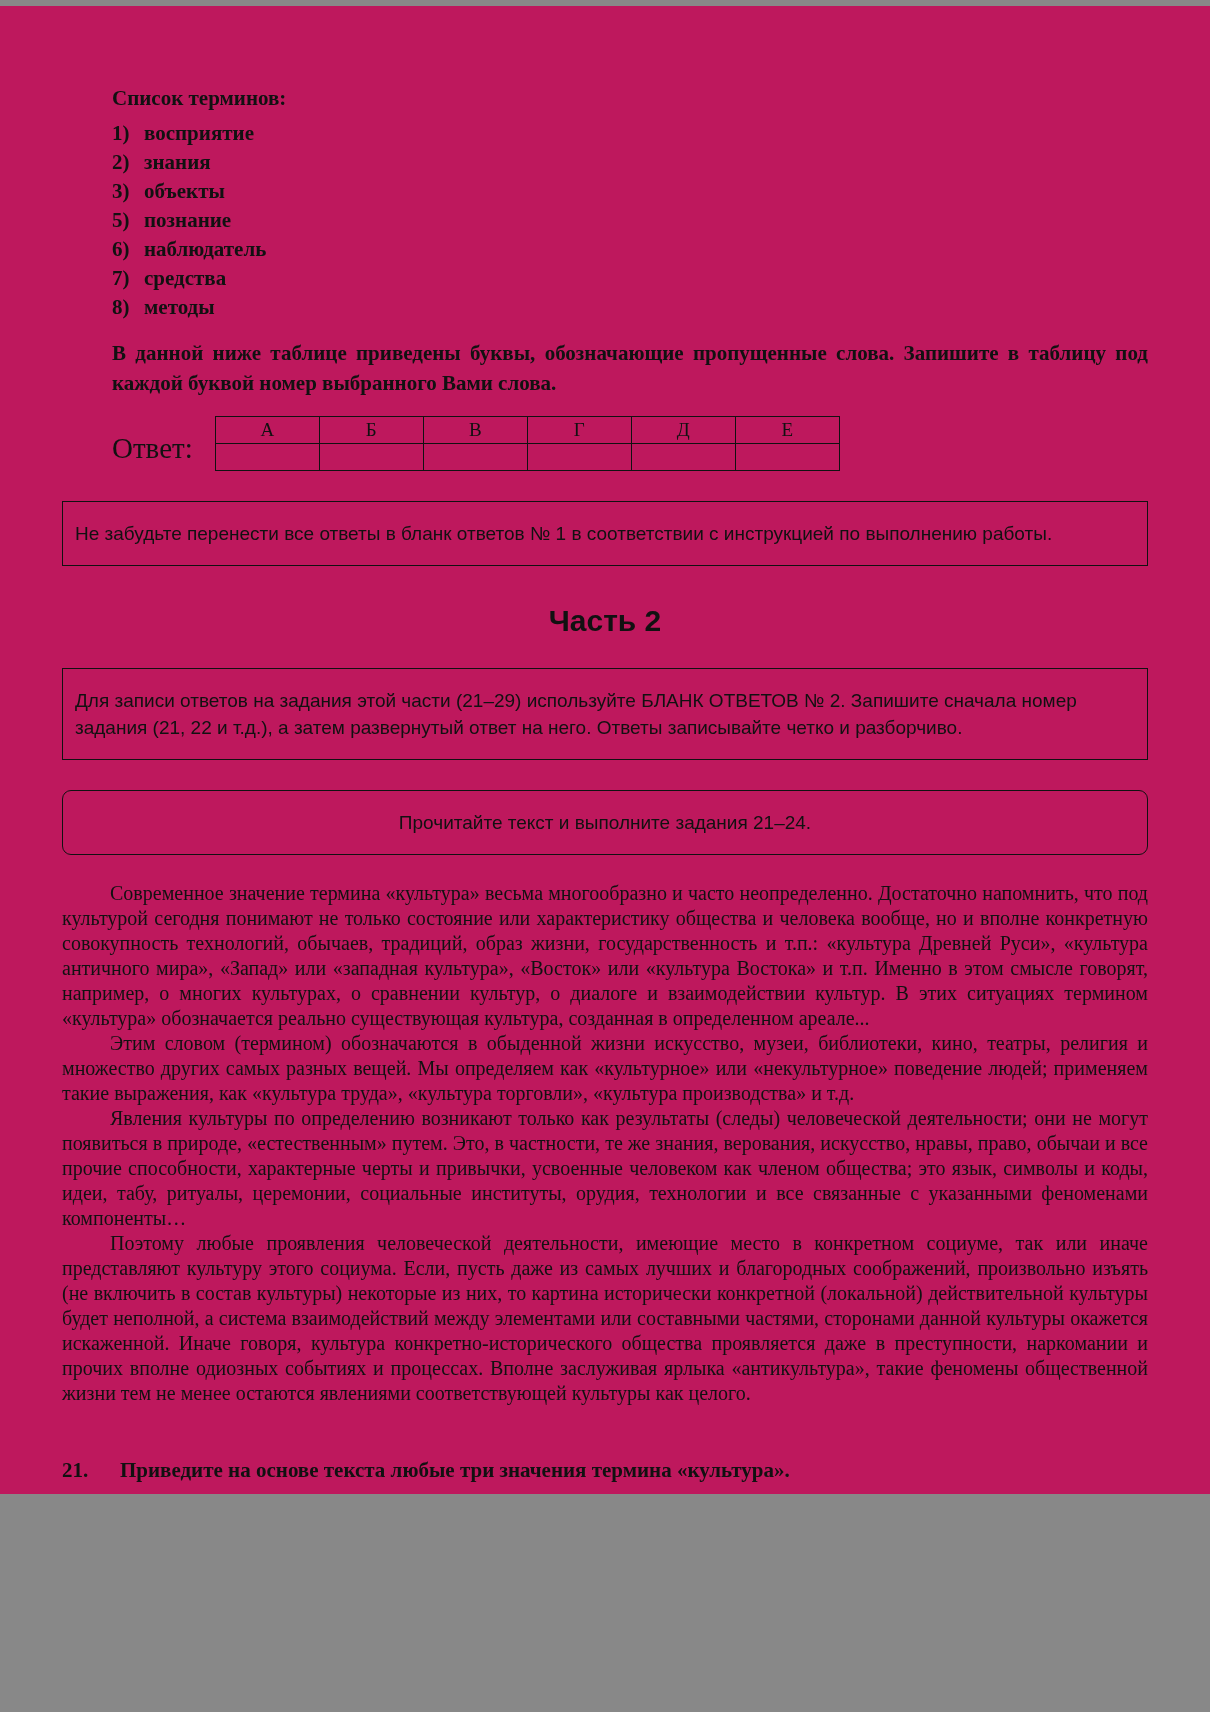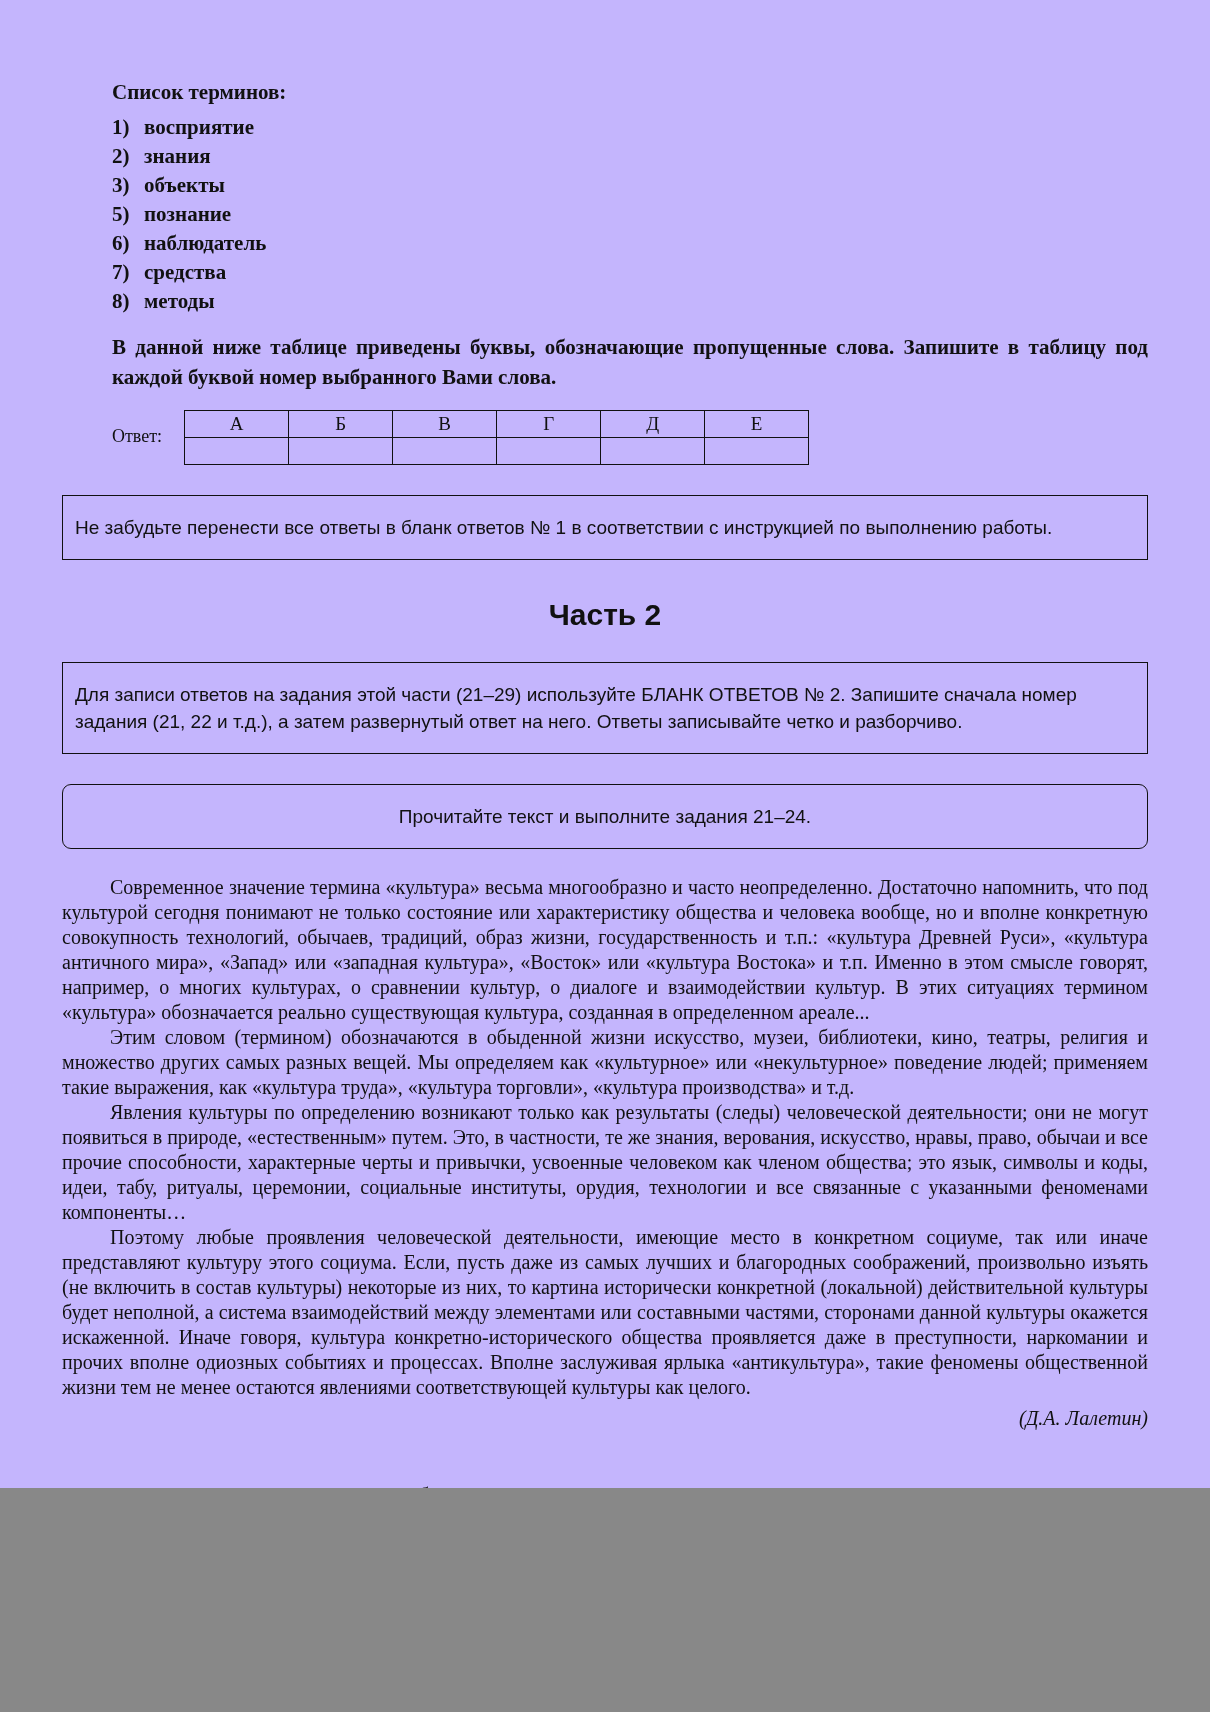--- a/index.html
+++ b/index.html
@@ -1,22 +1,22 @@
 <!DOCTYPE html>
 <html lang="ru"><head>
 <meta charset="utf-8">
 <style>
   * { margin: 0; padding: 0; box-sizing: border-box; }
   html, body { background: #888; }
   .sheet {
     position: relative;
     width: 1210px;
     height: 1488px;
-    margin: 0 auto;
-    background: #c4b5fd;
+    margin: 6px auto;
+    background: #be185d;
     color: #111;
     font-family: "Liberation Serif", serif;
     overflow: hidden;
   }
   .content {
     padding: 80px 62px 0 62px;
   }
 
   
   .terms { padding-left: 50px; }
@@ -44,21 +44,21 @@
   }
 
   
   .answer-row {
     display: flex;
     align-items: flex-start;
     margin-top: 18px;
     padding-left: 50px;
   }
   .answer-label {
-    font-size: 18px;
+    font-size: 29px;
     padding-top: 16px;
     margin-right: 22px;
     white-space: nowrap;
   }
   table.answer-table {
     border-collapse: collapse;
   }
   table.answer-table td {
     width: 104px;
     height: 27px;
@@ -170,21 +170,20 @@
 
     <div class="note-box">Для записи ответов на задания этой части (21–29) используйте БЛАНК ОТВЕТОВ № 2. Запишите сначала номер задания (21, 22 и т.д.), а затем развернутый ответ на него. Ответы записывайте четко и разборчиво.</div>
 
     <div class="note-box centered">Прочитайте текст и выполните задания 21–24.</div>
 
     <div class="body-text">
       <p>Современное значение термина «культура» весьма многообразно и часто неопределенно. Достаточно напомнить, что под культурой сегодня понимают не только состояние или характеристику общества и человека вообще, но и вполне конкретную совокупность технологий, обычаев, традиций, образ жизни, государственность и т.п.: «культура Древней Руси», «культура античного мира», «Запад» или «западная культура», «Восток» или «культура Востока» и т.п. Именно в этом смысле говорят, например, о многих культурах, о сравнении культур, о диалоге и взаимодействии культур. В этих ситуациях термином «культура» обозначается реально существующая культура, созданная в определенном ареале...</p>
       <p>Этим словом (термином) обозначаются в обыденной жизни искусство, музеи, библиотеки, кино, театры, религия и множество других самых разных вещей. Мы определяем как «культурное» или «некультурное» поведение людей; применяем такие выражения, как «культура труда», «культура торговли», «культура производства» и т.д.</p>
       <p>Явления культуры по определению возникают только как результаты (следы) человеческой деятельности; они не могут появиться в природе, «естественным» путем. Это, в частности, те же знания, верования, искусство, нравы, право, обычаи и все прочие способности, характерные черты и привычки, усвоенные человеком как членом общества; это язык, символы и коды, идеи, табу, ритуалы, церемонии, социальные институты, орудия, технологии и все связанные с указанными феноменами компоненты…</p>
       <p>Поэтому любые проявления человеческой деятельности, имеющие место в конкретном социуме, так или иначе представляют культуру этого социума. Если, пусть даже из самых лучших и благородных соображений, произвольно изъять (не включить в состав культуры) некоторые из них, то картина исторически конкретной (локальной) действительной культуры будет неполной, а система взаимодействий между элементами или составными частями, сторонами данной культуры окажется искаженной. Иначе говоря, культура конкретно-исторического общества проявляется даже в преступности, наркомании и прочих вполне одиозных событиях и процессах. Вполне заслуживая ярлыка «антикультура», такие феномены общественной жизни тем не менее остаются явлениями соответствующей культуры как целого.</p>
-      <div class="attribution">(Д.А. Лалетин)</div>
     </div>
 
     <div class="task">
       <span class="task-num">21.</span>
       <span class="task-text">Приведите на основе текста любые три значения термина «культура».</span>
     </div>
 
     <div class="page-number">59</div>
 
   </div>

